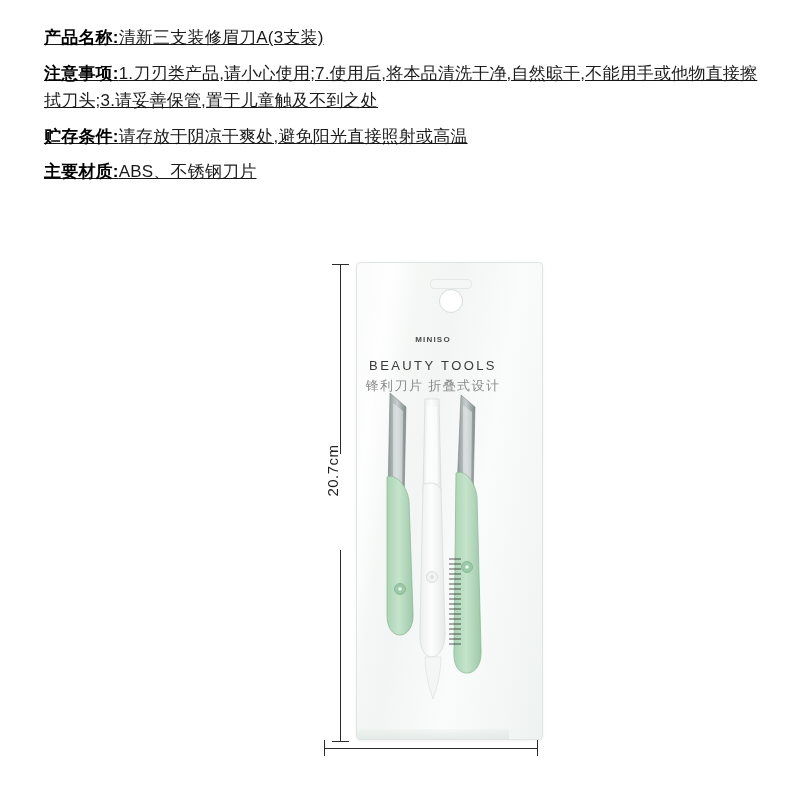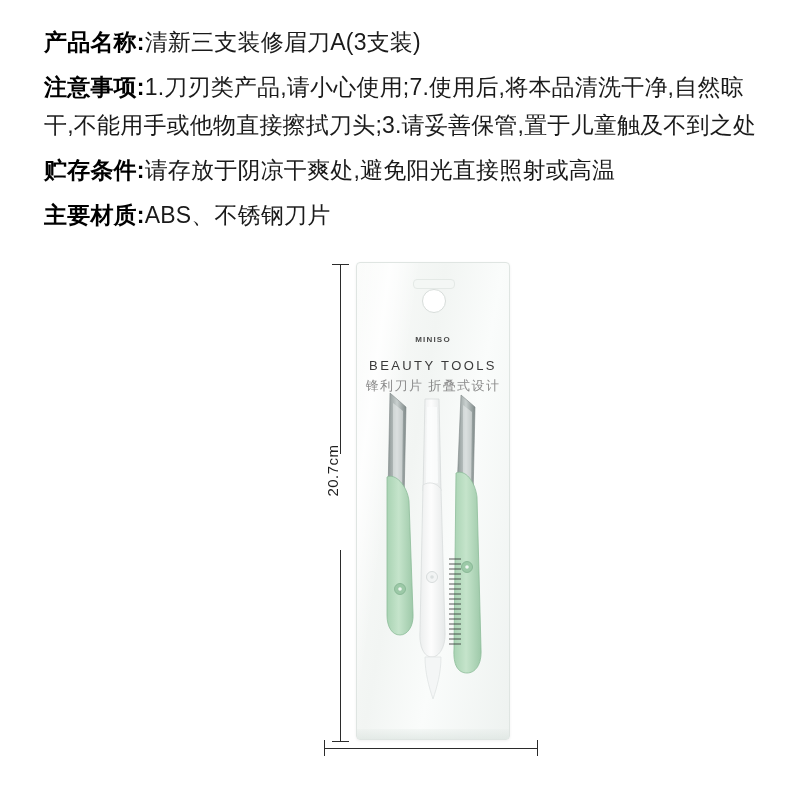--- a/index.html
+++ b/index.html
@@ -23,25 +23,26 @@
 
   
   .spec-block {
     position: absolute;
     left: 44px;
     top: 24px;
     width: 716px;
   }
   .spec-row {
     display: block;
-    font-size: 23px;
+    font-size: 17px;
     line-height: 1.62;
     margin-bottom: 8px;
     letter-spacing: 0.2px;
     color: #161616;
+    text-decoration: underline;
   }
   .spec-label {
     font-weight: bold;
     color: #000000;
   }
   .spec-value {
     font-weight: normal;
     color: #1a1a1a;
   }
 
@@ -142,20 +143,21 @@
     position: absolute;
     left: 66px;
     top: 4px;
     width: 152px;
     height: 476px;
     background: linear-gradient(100deg, #fbfcfb 0%, #f2f5f3 38%, #fafcfb 62%, #eef2f0 100%);
     border: 1px solid #dfe5e2;
     border-radius: 4px;
     box-shadow: 0 1px 3px rgba(0,0,0,0.06);
     overflow: hidden;
+    padding-left: 33px;
   }
   .pkg-sheen {
     position: absolute;
     left: -30px;
     top: 0;
     width: 60px;
     height: 476px;
     background: linear-gradient(90deg, rgba(255,255,255,0) 0%, rgba(255,255,255,0.85) 50%, rgba(255,255,255,0) 100%);
     transform: skewX(-8deg);
   }

